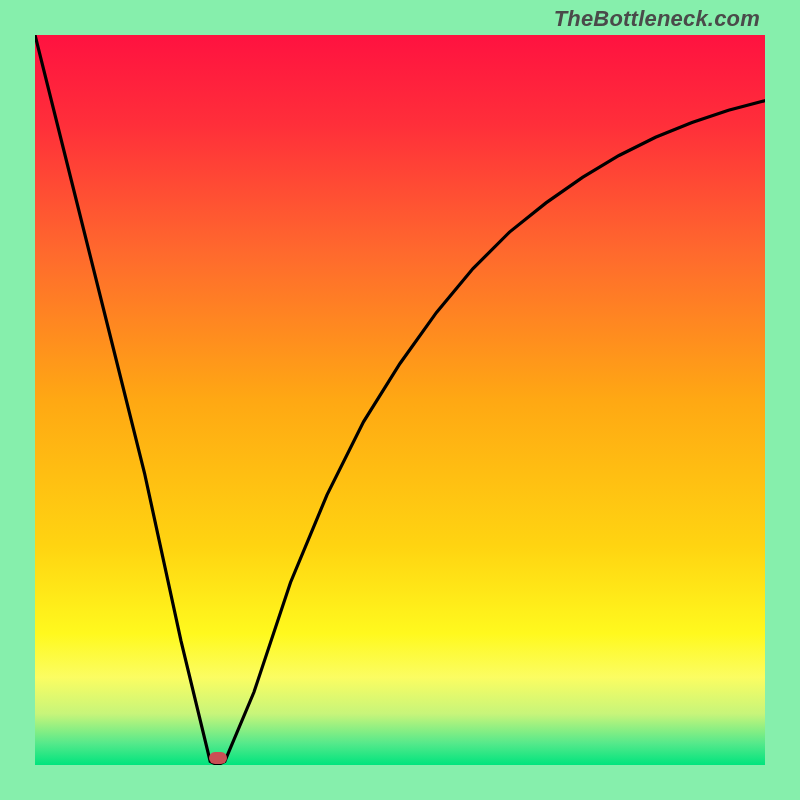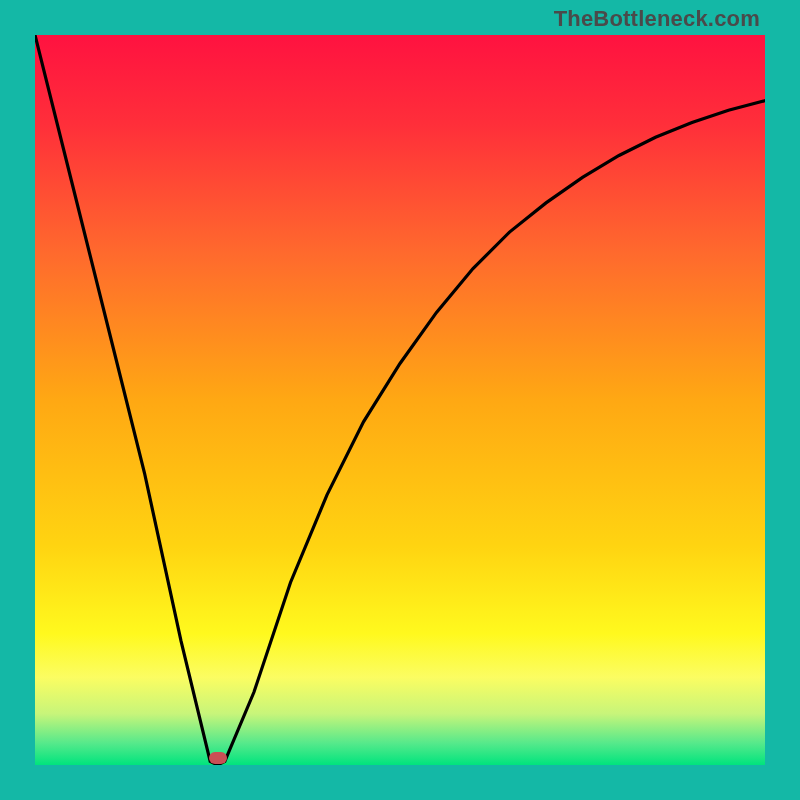--- a/index.html
+++ b/index.html
@@ -8,21 +8,22 @@
     width: 800px;
     height: 800px;
     overflow: hidden;
     background: #000;
     font-family: Arial, Helvetica, sans-serif;
   }
   .chart-wrap {
     position: relative;
     width: 800px;
     height: 800px;
-    background: #14b8a6;
+    background: #86efac;
+    font-style: italic;
   }
   .plot-area {
     position: absolute;
     left: 35px;
     top: 35px;
     width: 730px;
     height: 730px;
     overflow: hidden;
   }
   .gradient-bg {

